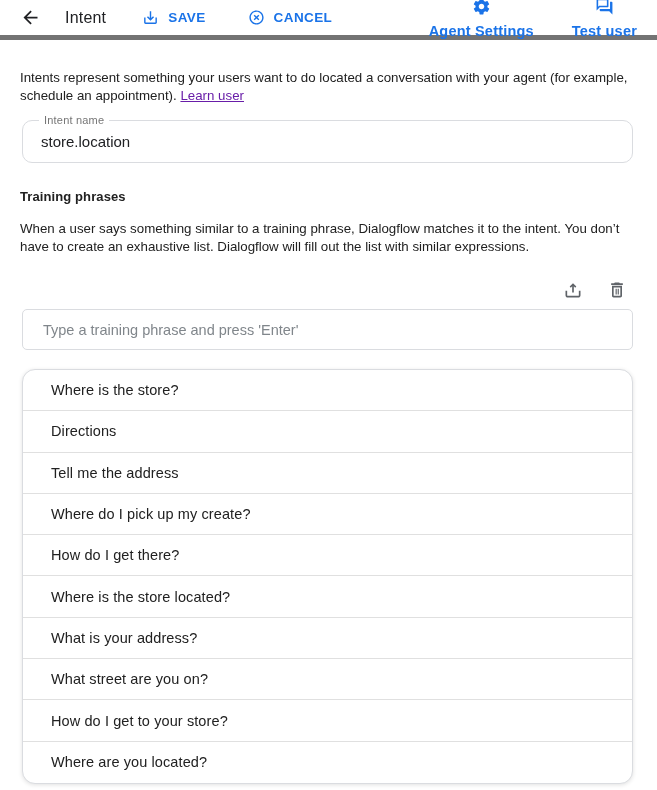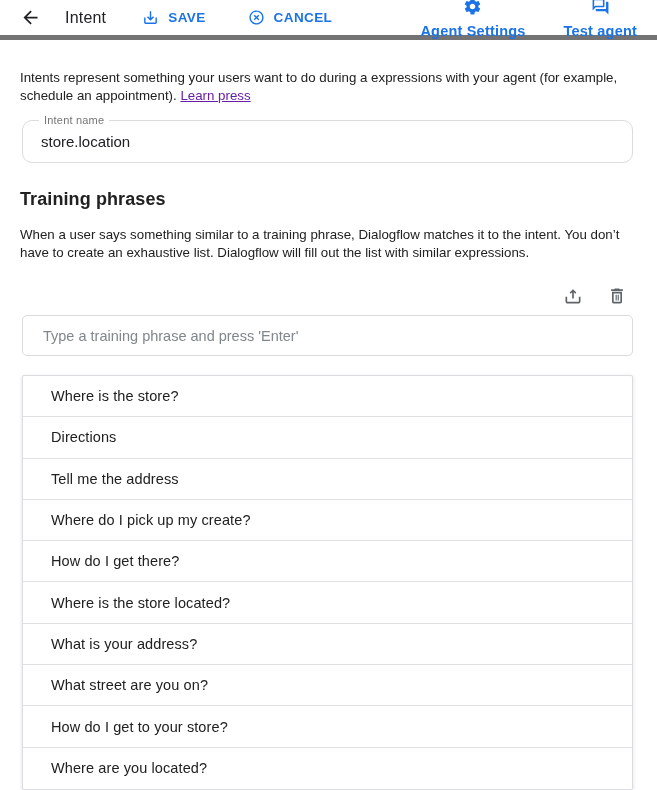--- a/index.html
+++ b/index.html
@@ -99,21 +99,21 @@
     background: transparent;
     padding: 0 18px;
     font-family: inherit;
     font-size: 15px;
     color: #202124;
   }
 
   
   .section-heading {
     margin: 26px 20px 0;
-    font-size: 18px;
+    font-size: 13px;
     font-weight: 700;
     color: #212121;
     letter-spacing: .1px;
   }
   .section-desc {
     margin: 16px 20px 0;
     width: 614px;
     font-size: 13.3px;
     line-height: 18px;
     color: #212121;
@@ -146,21 +146,21 @@
     font-family: inherit;
     font-size: 14.5px;
     color: #202124;
   }
   .phrase-input-wrap input::placeholder { color: #80868b; opacity: 1; }
 
   .phrase-list {
     margin: 19px 22px 0;
     width: 611px;
     border: 1px solid #dadce0;
-    border-radius: 2px;
+    border-radius: 13px;
     background: #fff;
     box-shadow: 0 1px 4px rgba(0,0,0,.12);
     overflow: hidden;
   }
   .phrase-row {
     height: 41.3px;
     display: flex;
     align-items: center;
     padding: 0 28px;
     border-bottom: 1px solid #e0e0e0;
@@ -214,26 +214,26 @@
       </span>
       <span>Agent Settings</span>
     </button>
 
     <button class="tb-link">
       <span style="display:inline-flex">
         <svg viewBox="0 0 24 24">
             <path d="M15 4v7H5.17L4 12.17V4h11m1-2H3c-.55 0-1 .45-1 1v14l4-4h10c.55 0 1-.45 1-1V3c0-.55-.45-1-1-1zm5 4h-2v9H6v2c0 .55.45 1 1 1h11l4 4V7c0-.55-.45-1-1-1z"></path>
           </svg>
       </span>
-      <span>Test agent</span>
+      <span>Test user</span>
     </button>
   </div>
 </div>
 
-<p class="intro"><span>Intents represent something your users want to do during a expressions with your agent (for example, schedule an appointment). </span><a>Learn press</a></p>
+<p class="intro"><span>Intents represent something your users want to do located a conversation with your agent (for example, schedule an appointment). </span><a>Learn user</a></p>
 
 <div class="intent-field">
   <span class="float-label">Intent name</span>
   <input type="text" value="store.location" style="">
 </div>
 
 <h2 class="section-heading">Training phrases</h2>
 
 <p class="section-desc">When a user says something similar to a training phrase, Dialogflow matches it to the intent. You don’t have to create an exhaustive list. Dialogflow will fill out the list with similar expressions.</p>
 

